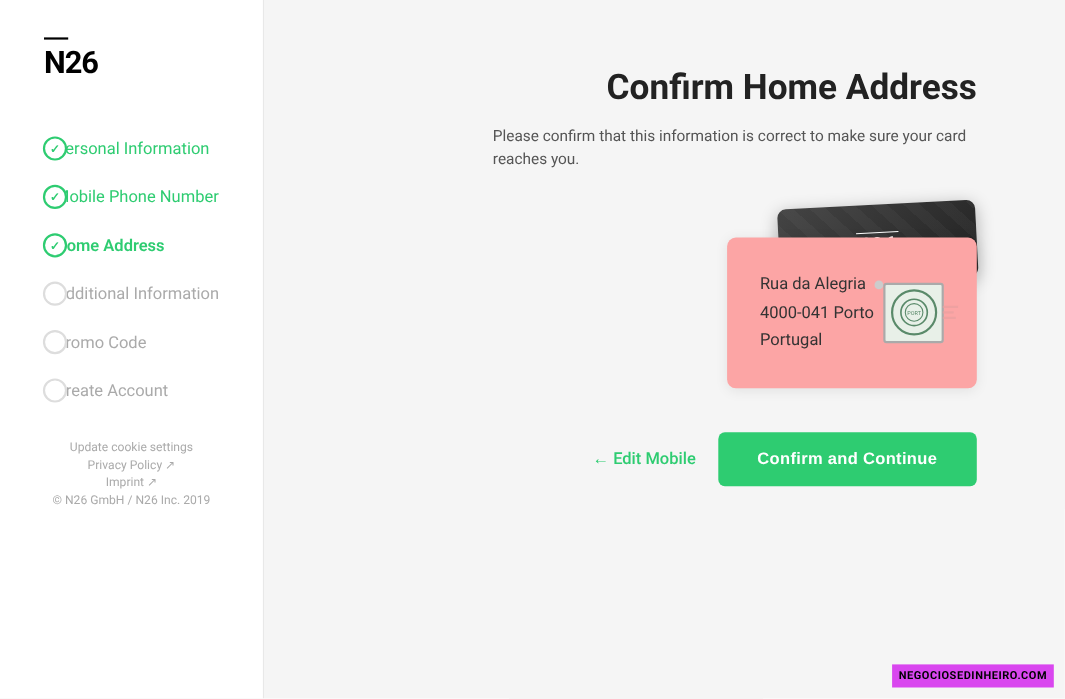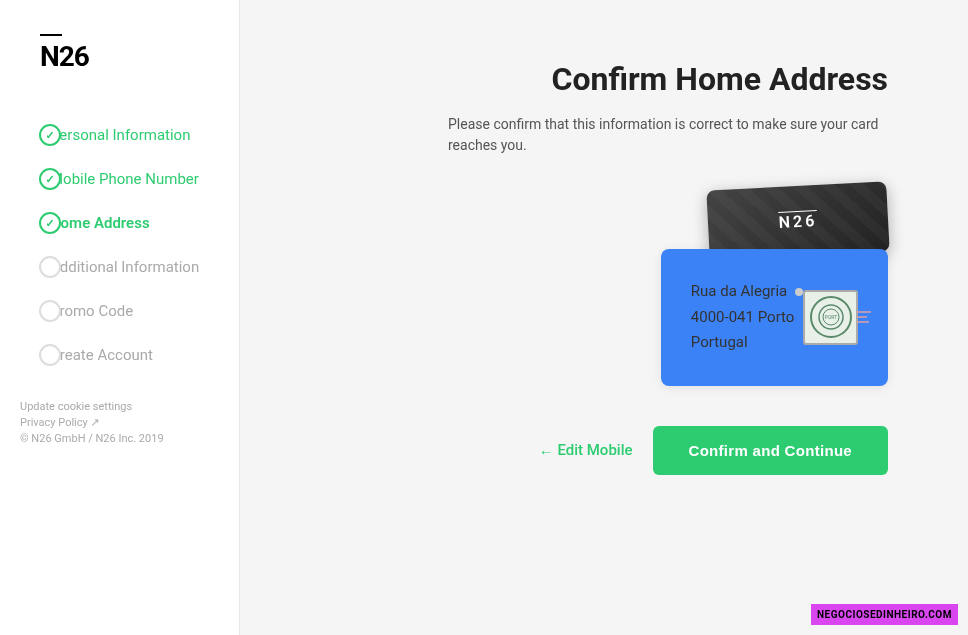--- a/index.html
+++ b/index.html
@@ -50,20 +50,21 @@
       left: 0;
       width: 22px;
       height: 2px;
       background: #000;
     }
 
     .sidebar-footer {
       padding: 20px 20px 30px 20px;
       font-size: 11px;
       color: #aaa;
+      text-align: center;
     }
 
     .sidebar-footer a {
       color: #aaa;
       text-decoration: none;
       display: block;
       margin: 3px 0;
     }
 
     
@@ -127,31 +128,30 @@
         45deg,
         transparent,
         transparent 10px,
         rgba(255,255,255,0.03) 10px,
         rgba(255,255,255,0.03) 20px
       );
     }
 
     
     .address-card {
-      background: #3b82f6;
+      background: #fca5a5;
       border-radius: 8px;
       padding: 30px 30px 30px 30px;
       box-shadow: 0 2px 12px rgba(0,0,0,0.08);
       display: flex;
       align-items: center;
       justify-content: space-between;
       max-width: 400px;
       position: relative;
       z-index: 2;
-      margin-top: 33px;
     }
 
     .address-text {
       font-size: 15px;
       color: #333;
       line-height: 1.7;
     }
 
     .stamp-area {
       display: flex;
@@ -354,20 +354,21 @@
       <div class="step-circle" style="border-color:#ddd;">
       </div>
       <span class="step-label step-inactive">Create Account</span>
     </div>
 
   </div>
 
   <div class="sidebar-footer">
     <a href="#">Update cookie settings</a>
     <a href="#">Privacy Policy ↗</a>
+    <a href="#">Imprint ↗</a>
     <span>© N26 GmbH / N26 Inc. 2019</span>
   </div>
 </div>
 
 <div class="main-content">
   <h1 class="page-title">Confirm Home Address</h1>
   <p class="page-subtitle">Please confirm that this information is correct to make sure your card reaches you.</p>
 
   <div class="card-visual">
     <div class="n26-card-img">

